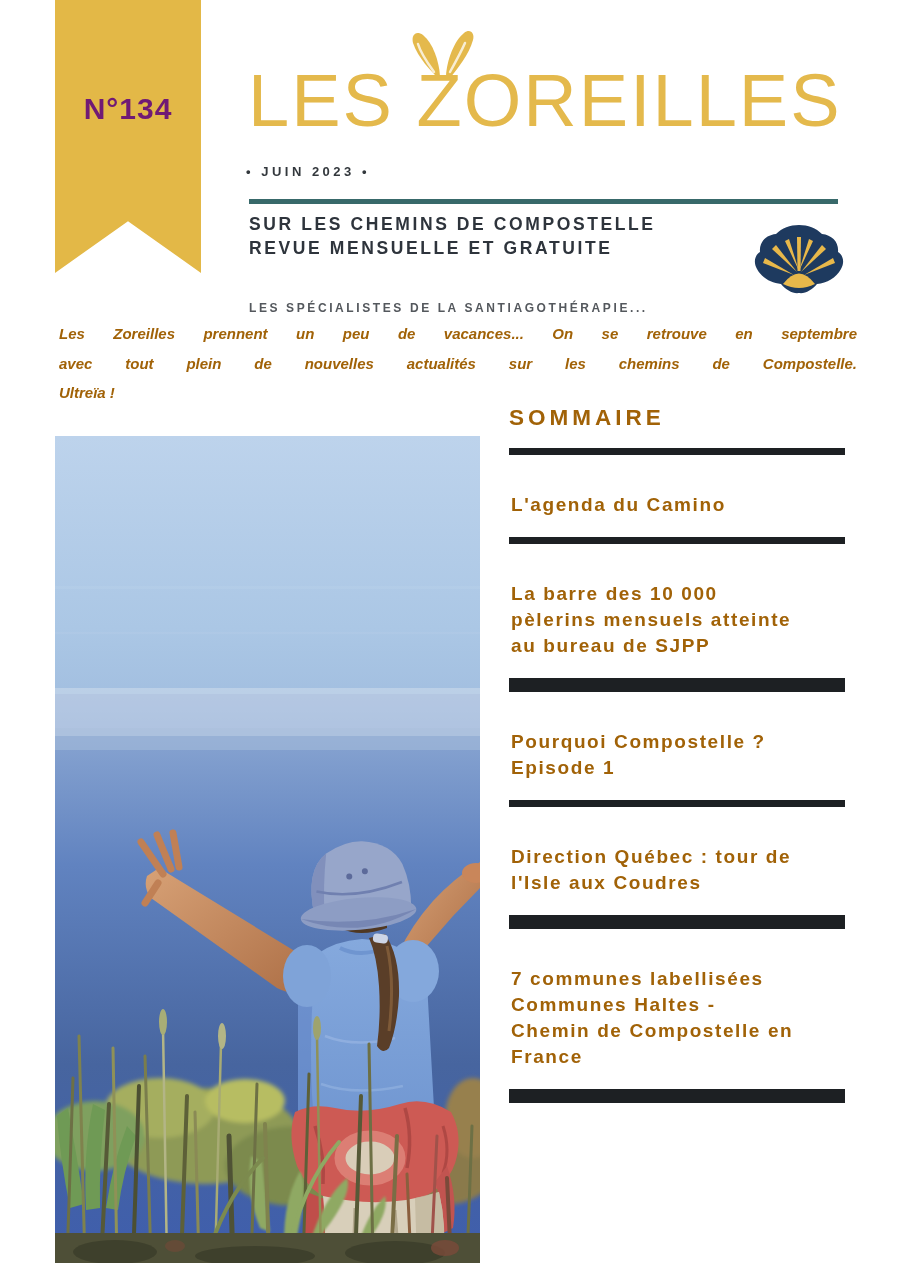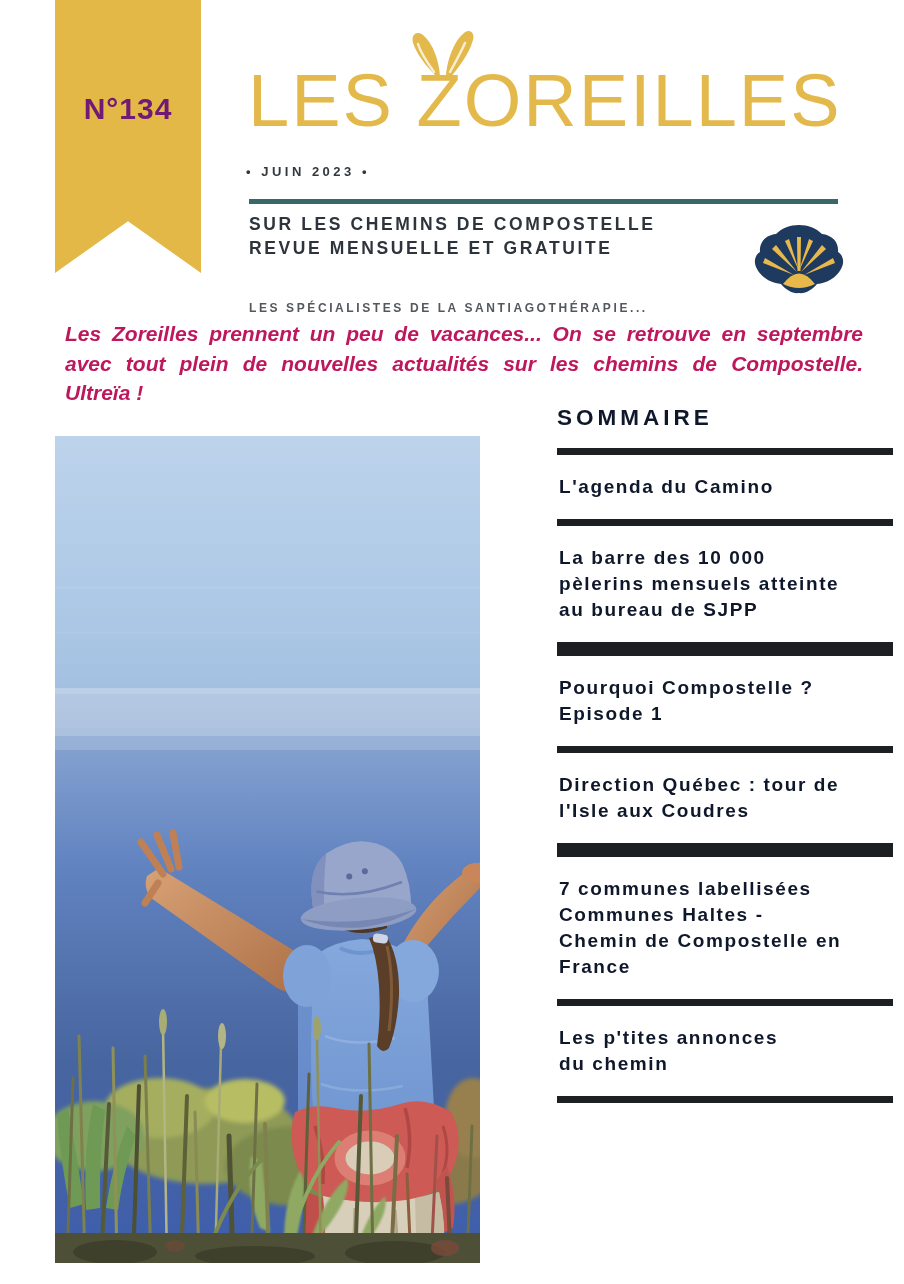--- a/index.html
+++ b/index.html
@@ -18,34 +18,34 @@
          color:#E4B94C;line-height:74px;white-space:nowrap;}
   .ears{left:404px;top:28px;width:78px;height:52px;}
   .dateline{left:246px;top:164px;font-size:13px;font-weight:700;letter-spacing:3.5px;color:#33383D;}
   .rule{left:249px;top:199px;width:589px;height:5px;background:#38696A;}
   .tagline{left:249px;top:212px;font-size:17.5px;line-height:24px;font-weight:700;
            letter-spacing:2.6px;color:#2E343C;}
   .subtitle{left:249px;top:269px;font-size:12px;font-weight:700;letter-spacing:2.6px;color:#54585D;margin-top:32px;}
   .shell{left:752px;top:223px;width:94px;height:73px;}
 
   
-  .intro{left:65px;top:319px;width:798px;color:#be185d;font-style:italic;font-weight:700;
-         font-size:21px;line-height:29.5px;}
+  .intro{left:59px;top:319px;width:798px;color:#a16207;font-style:italic;font-weight:700;
+         font-size:15px;line-height:29.5px;}
   .jline{text-align:justify;text-align-last:justify;}
 
   
   .photo{left:55px;top:436px;width:425px;height:827px;overflow:hidden;}
   .photo svg{display:block;width:100%;height:100%;}
 
   
-  .sommaire{left:509px;top:404px;width:336px;color:#0f172a;margin-left:48px;}
+  .sommaire{left:509px;top:404px;width:336px;color:#a16207;}
   .sommaire h2{margin:0 0 16px 0;font-size:22.5px;line-height:28px;font-weight:800;letter-spacing:4px;}
   .bar{height:7px;background:#1D2023;}
   .toc-item{font-size:19px;line-height:26px;font-weight:700;letter-spacing:1.6px;
-            padding:19px 0 19px 2px;white-space:pre-line;}
+            padding:37px 0 19px 2px;white-space:pre-line;}
 </style>
 </head>
 <body>
 
 <div class="page">
 
   <div class="abs ribbon">
     <div class="ribbon-text">N°134</div>
   </div>
 
@@ -257,18 +257,16 @@
     <div class="bar"></div>
     <div class="toc-item">Direction Québec : tour de
 l'Isle aux Coudres</div>
     <div class="bar"></div>
     <div class="bar"></div>
     <div class="toc-item">7 communes labellisées
  Communes Haltes -
 Chemin de Compostelle en
 France</div>
     <div class="bar"></div>
-    <div class="toc-item">Les p'tites annonces
-du chemin</div>
     <div class="bar"></div>
   </div>
 
 </div>
 
 </body></html>

